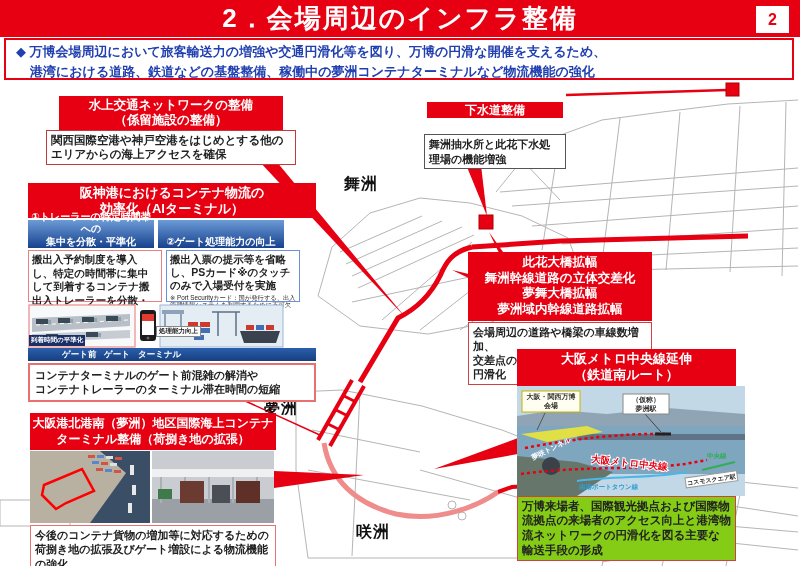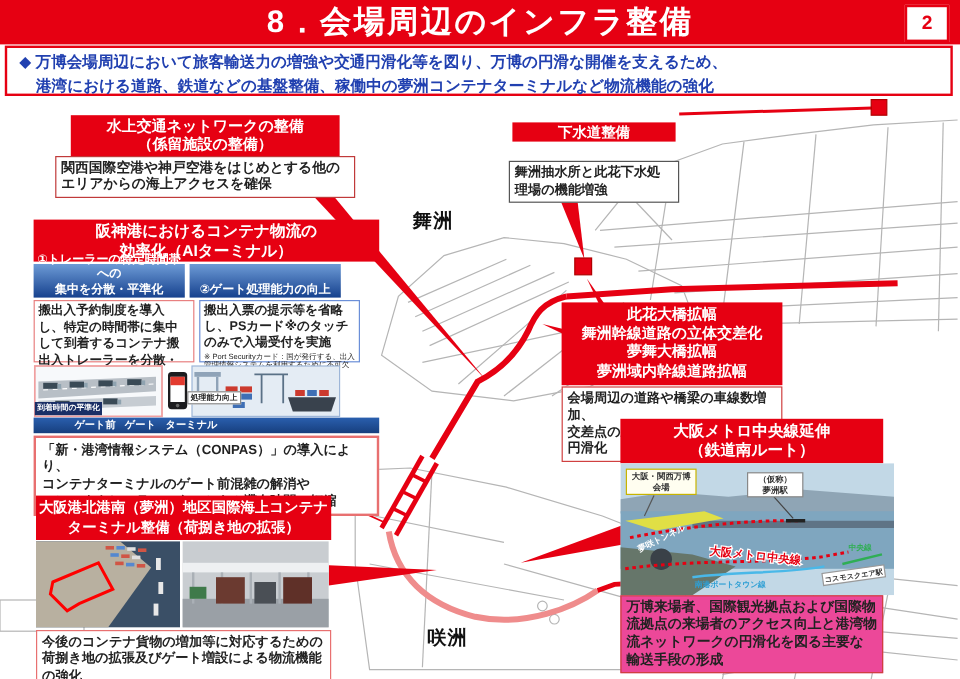--- a/index.html
+++ b/index.html
@@ -50,21 +50,21 @@
   .br-title{font-size:12.5px;line-height:1.25;padding:3px 0;}
   .br-body{border:1.5px solid #d04040;font-size:11px;line-height:1.3;padding:2px 4px;margin-top:1px;}
   
   .ct-title{font-size:12px;line-height:1.3;padding:3px 0;}
   .ct-photos{display:flex;gap:2px;margin-top:1px;}
   .ct-body{border:1.5px solid #e87070;font-size:11px;line-height:1.3;padding:2px 4px;margin-top:2px;
            background:#fff;color:#222;}
   
   .mt-title{font-size:13px;line-height:1.25;padding:2px 0;}
   .mt-body{border:1.5px solid #d04040;font-size:11.5px;line-height:1.3;padding:2px 4px;
-           background:#ec4899;color:#222;}
+           background:#84cc16;color:#222;}
   .photo{display:block;}
 </style>
 </head>
 <body>
 
 <div class="slide">
 
   <svg class="map-svg" viewBox="0 0 800 566">
 
     <g stroke="#b5b5b5" stroke-width="1" fill="none">
@@ -141,21 +141,21 @@
 
     <rect x="479" y="215" width="14" height="14" fill="#e60012" stroke="#b00000"></rect>
     <rect x="726" y="83" width="13" height="13" fill="#e60012" stroke="#b00000"></rect>
   </svg>
 
   <div class="island-label" style="left:344px;top:174px;">舞洲</div>
   <div class="island-label" style="left:264px;top:398px;">夢洲</div>
   <div class="island-label" style="left:356px;top:522px;">咲洲</div>
 
   <div class="header">
-    <div class="header-title">8．会場周辺のインフラ整備</div>
+    <div class="header-title">2．会場周辺のインフラ整備</div>
   </div>
   <div class="pagenum">2</div>
   <div class="subtitle">
     <div>◆ 万博会場周辺において旅客輸送力の増強や交通円滑化等を図り、万博の円滑な開催を支えるため、</div>
     <div style="padding-left:14px;">港湾における道路、鉄道などの基盤整備、稼働中の夢洲コンテナターミナルなど物流機能の強化</div>
   </div>
 
   <div class="callout" style="left:46px;top:96px;width:250px;">
     <div class="red-bar wt-title">
       <div>水上交通ネットワークの整備</div>
@@ -256,21 +256,20 @@
       </svg>
       <div class="illus-label-dark">到着時間の平準化</div>
       <div class="illus-label-light">処理能力向上</div>
     </div>
     <div class="zone-bar">
       <span style="left:34px;">ゲート前</span>
       <span style="left:76px;">ゲート</span>
       <span style="left:110px;">ターミナル</span>
     </div>
     <div class="conpas">
-      <div>「新・港湾情報システム（CONPAS）」の導入により、</div>
       <div>コンテナターミナルのゲート前混雑の解消や</div>
       <div>コンテナトレーラーのターミナル滞在時間の短縮</div>
     </div>
   </div>
 
   <div class="callout" style="left:468px;top:252px;width:184px;">
     <div class="red-bar br-title">
       <div>此花大橋拡幅</div>
       <div>舞洲幹線道路の立体交差化</div>
       <div>夢舞大橋拡幅</div>

